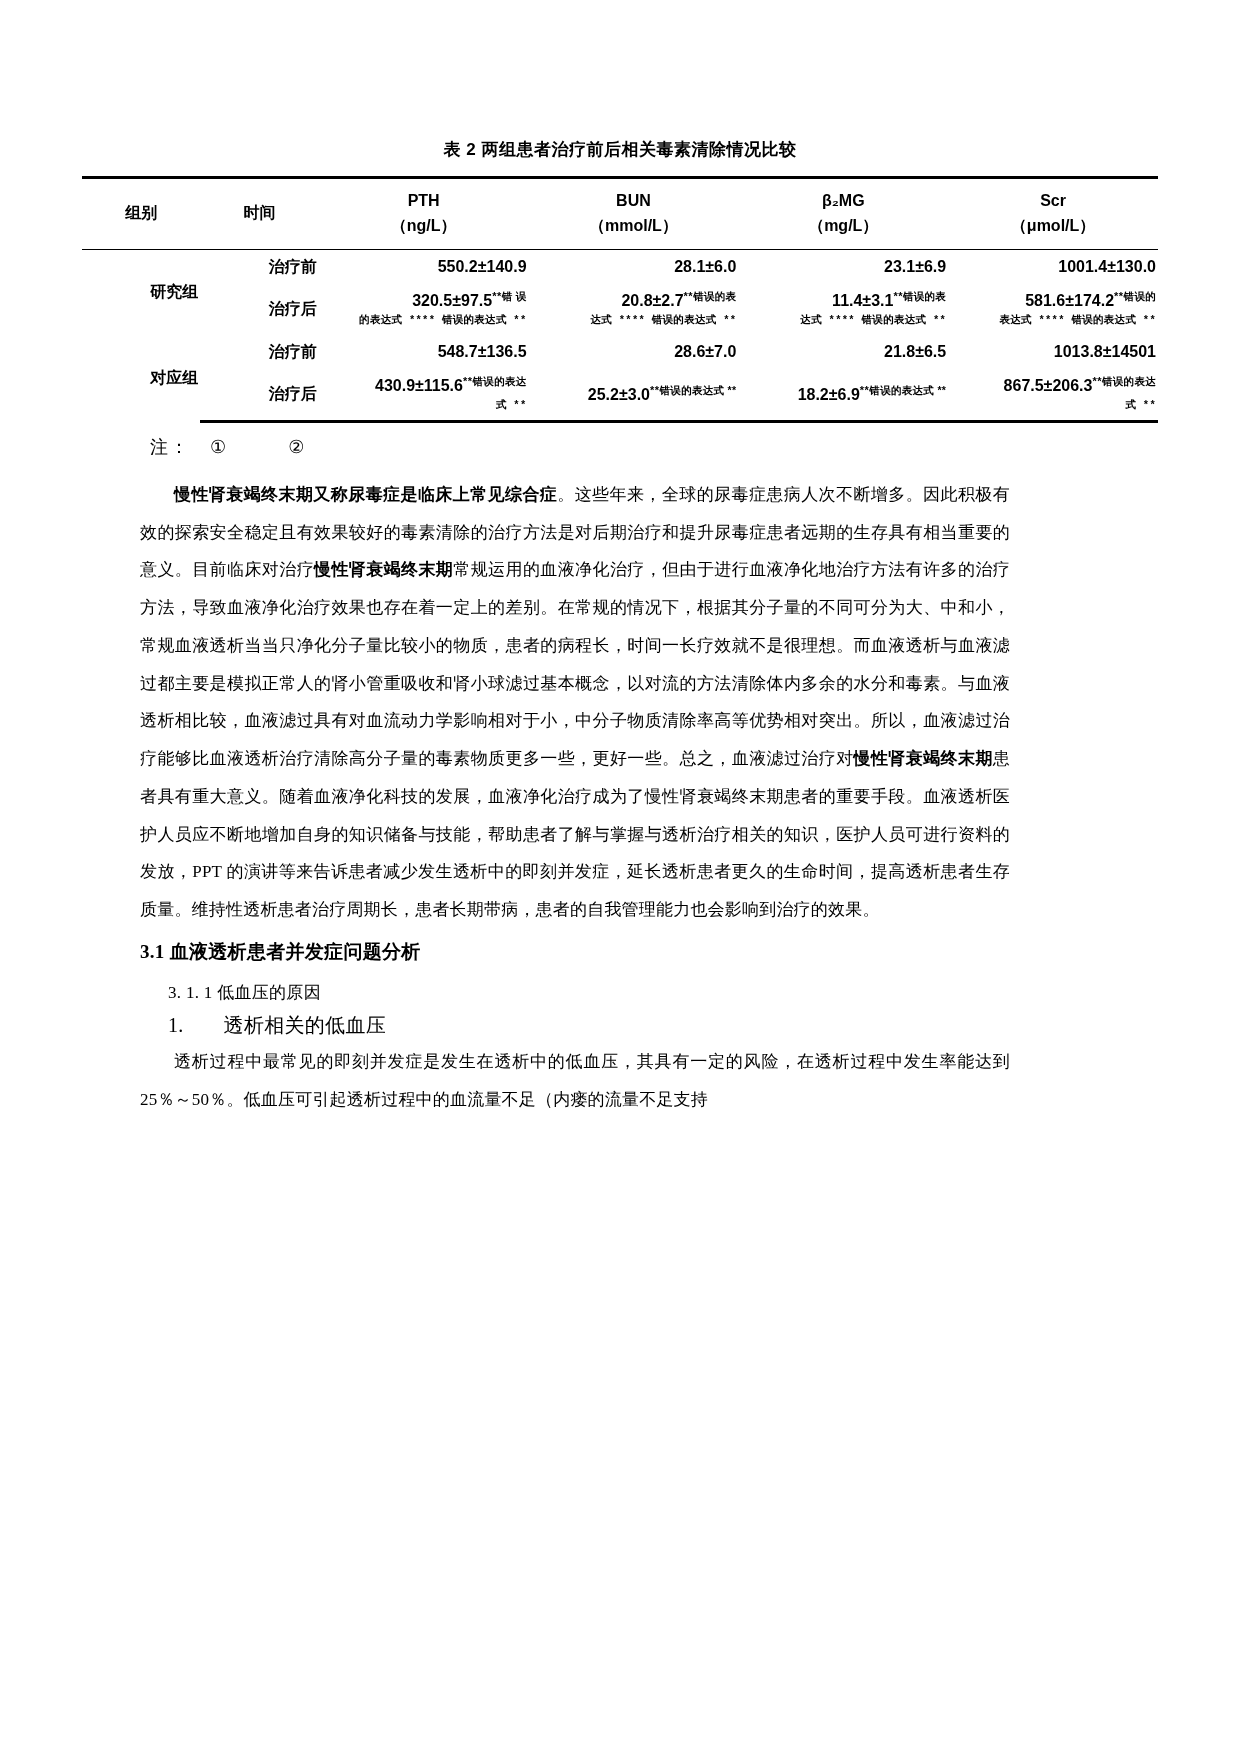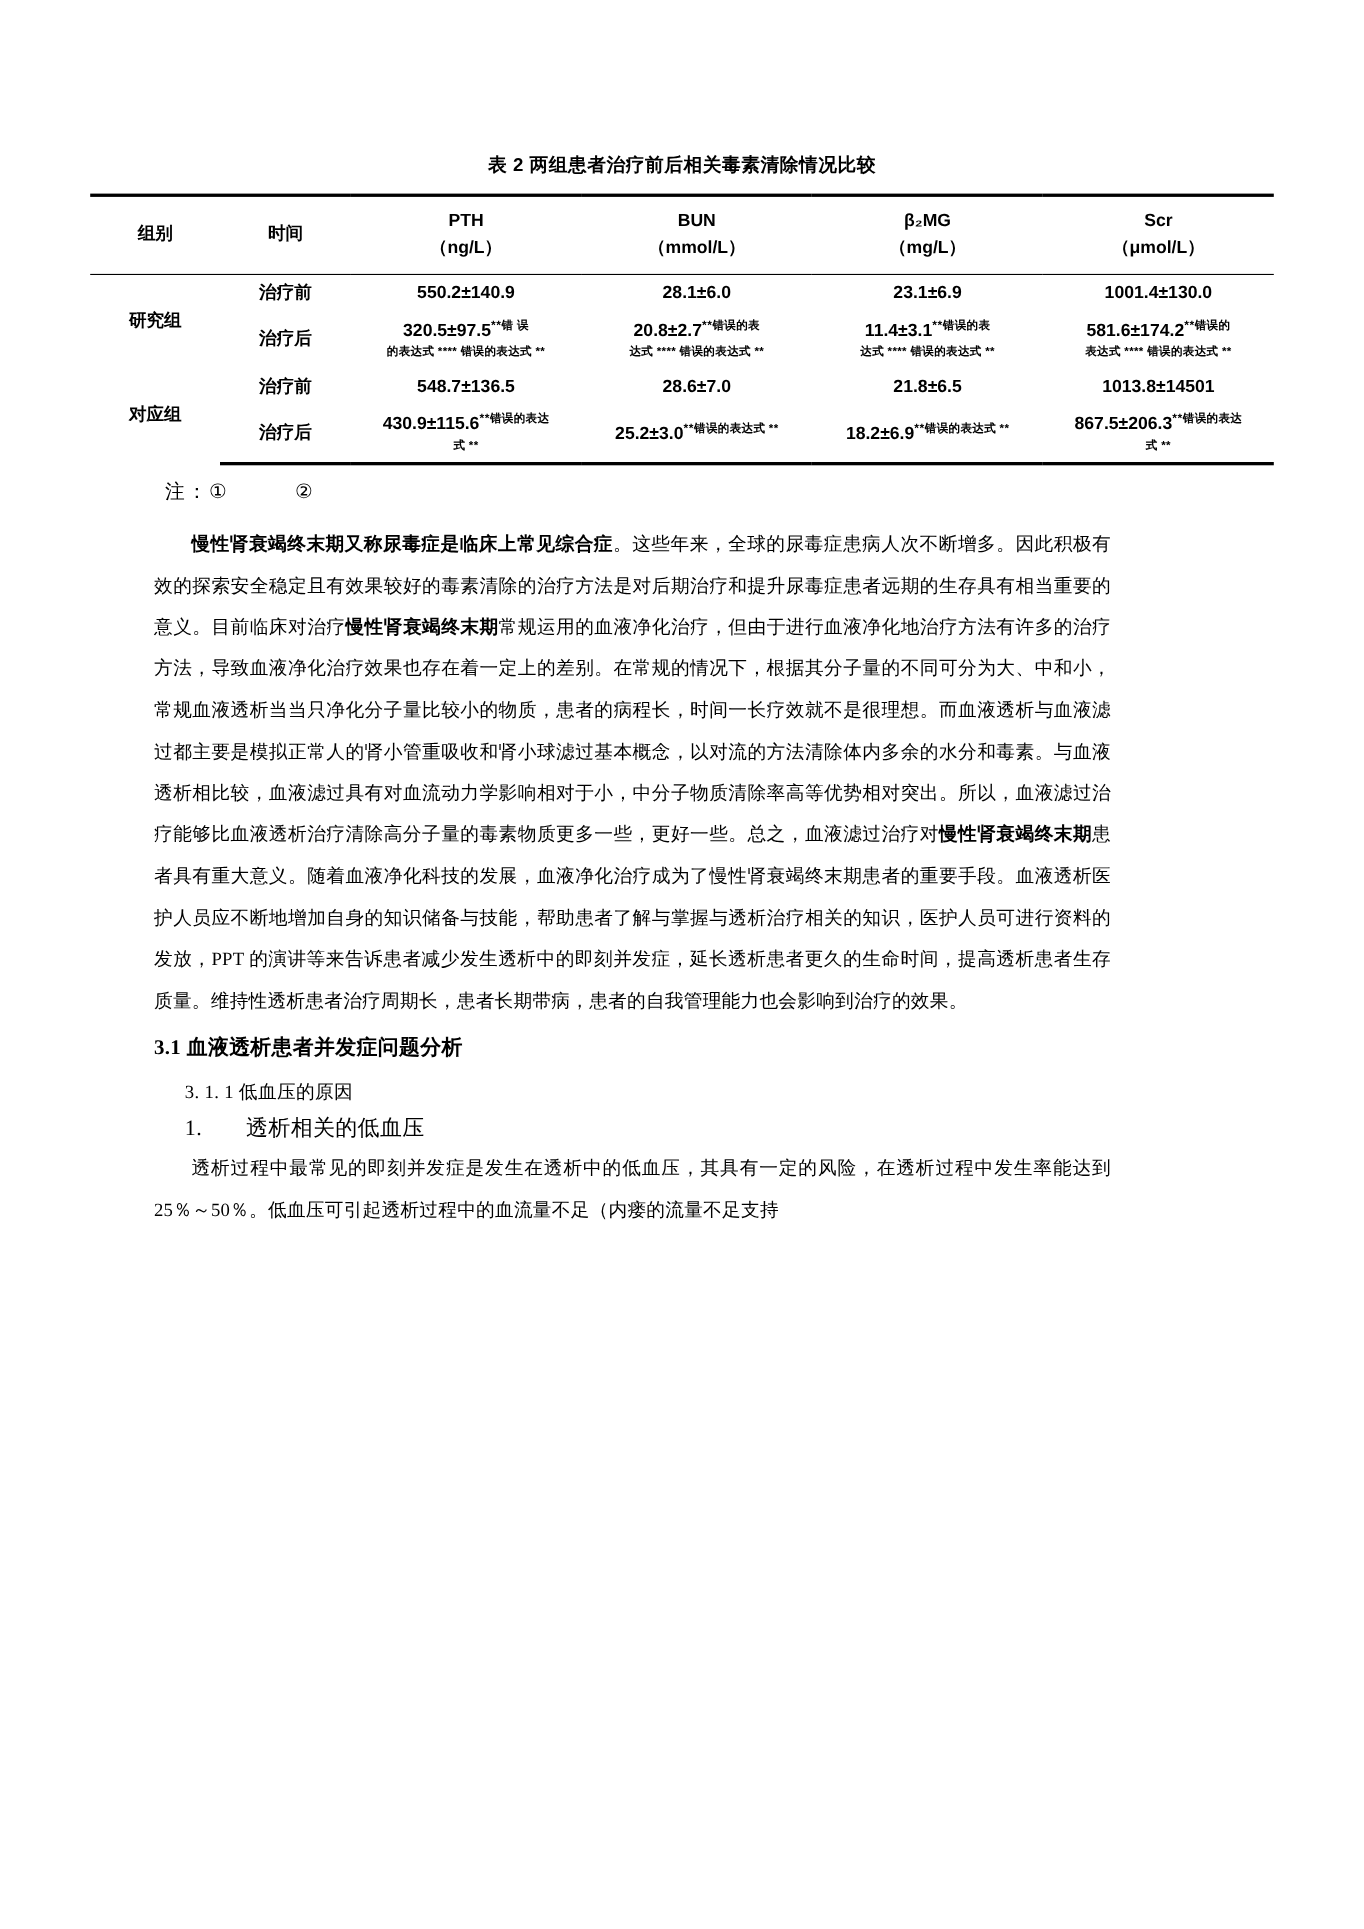--- a/index.html
+++ b/index.html
@@ -48,21 +48,21 @@
     border-top: 3px solid #000;
     border-bottom: 1.5px solid #000;
     font-weight: bold;
     font-size: 16px;
     padding: 10px 2px 10px 2px;
     vertical-align: middle;
     text-align: center;
     line-height: 1.55;
   }
   table.data tbody td {
-    text-align: center;
+    text-align: right;
     vertical-align: middle;
     font-size: 16px;
     font-weight: bold;
     padding: 6px 2px;
     line-height: 1.35;
   }
   table.data tbody tr.last-row td {
     border-bottom: 3px solid #000;
   }
   td.group-cell {
@@ -90,30 +90,31 @@
     letter-spacing: 0.3px;
     vertical-align: super;
   }
   .err-wrap {
     font-size: 10.5px;
     font-weight: bold;
     letter-spacing: 0.3px;
     display: block;
     line-height: 1.5;
     margin-top: 1px;
+    font-family: Liberation Mono, monospace;
   }
 
   .table-note {
     margin-top: 12px;
     padding-left: 68px;
     font-size: 18px;
     font-family: "Liberation Serif", "DejaVu Serif", serif;
     letter-spacing: 2px;
   }
-  .table-note .marks { letter-spacing: 22px; }
+  .table-note .marks { letter-spacing: 22px; margin-left: 20px; }
 
   
   .body {
     position: absolute;
     left: 140px;
     top: 476px;
     width: 870px;
   }
   h2.sec-title {
     font-size: 25px;

